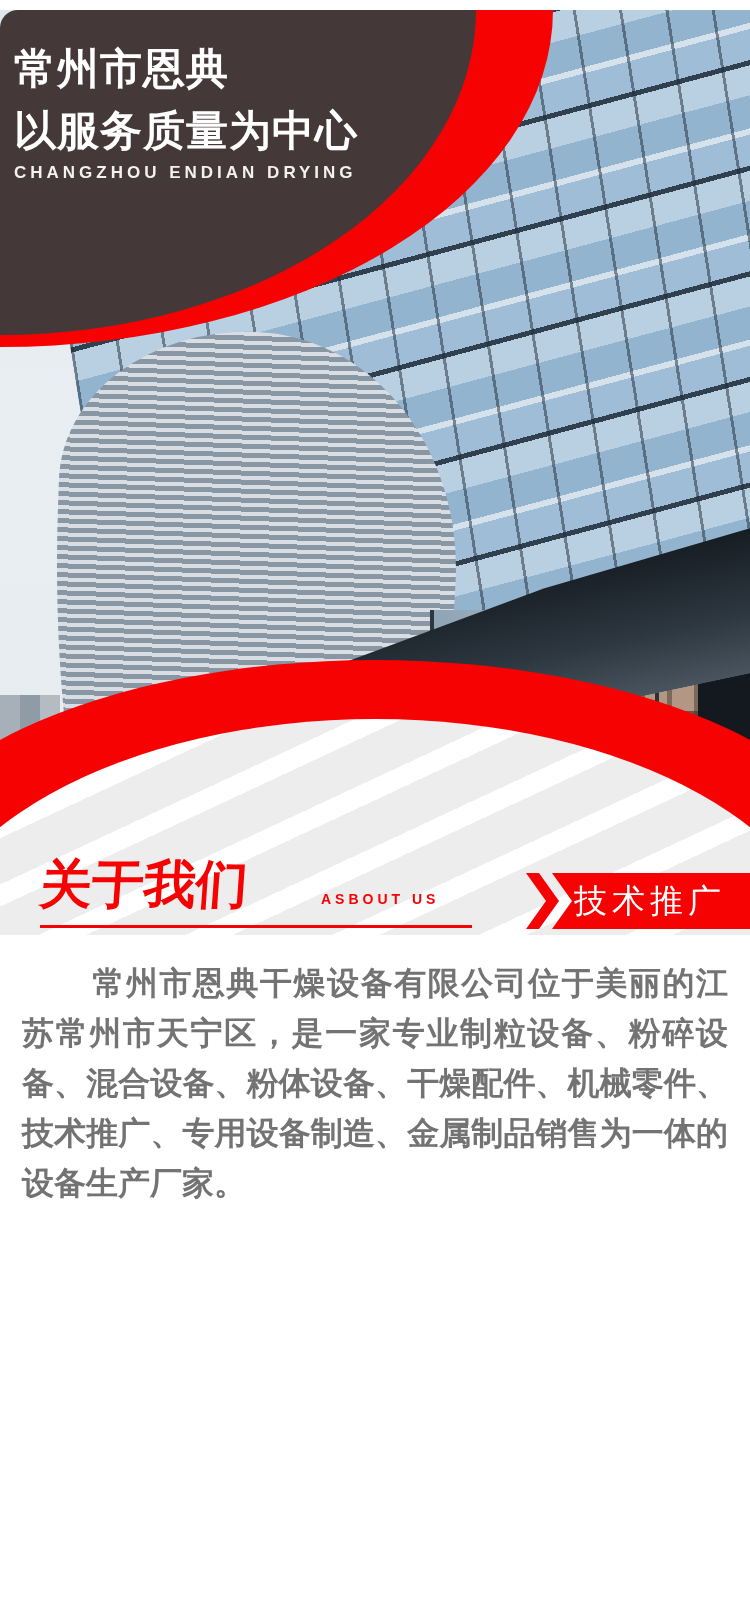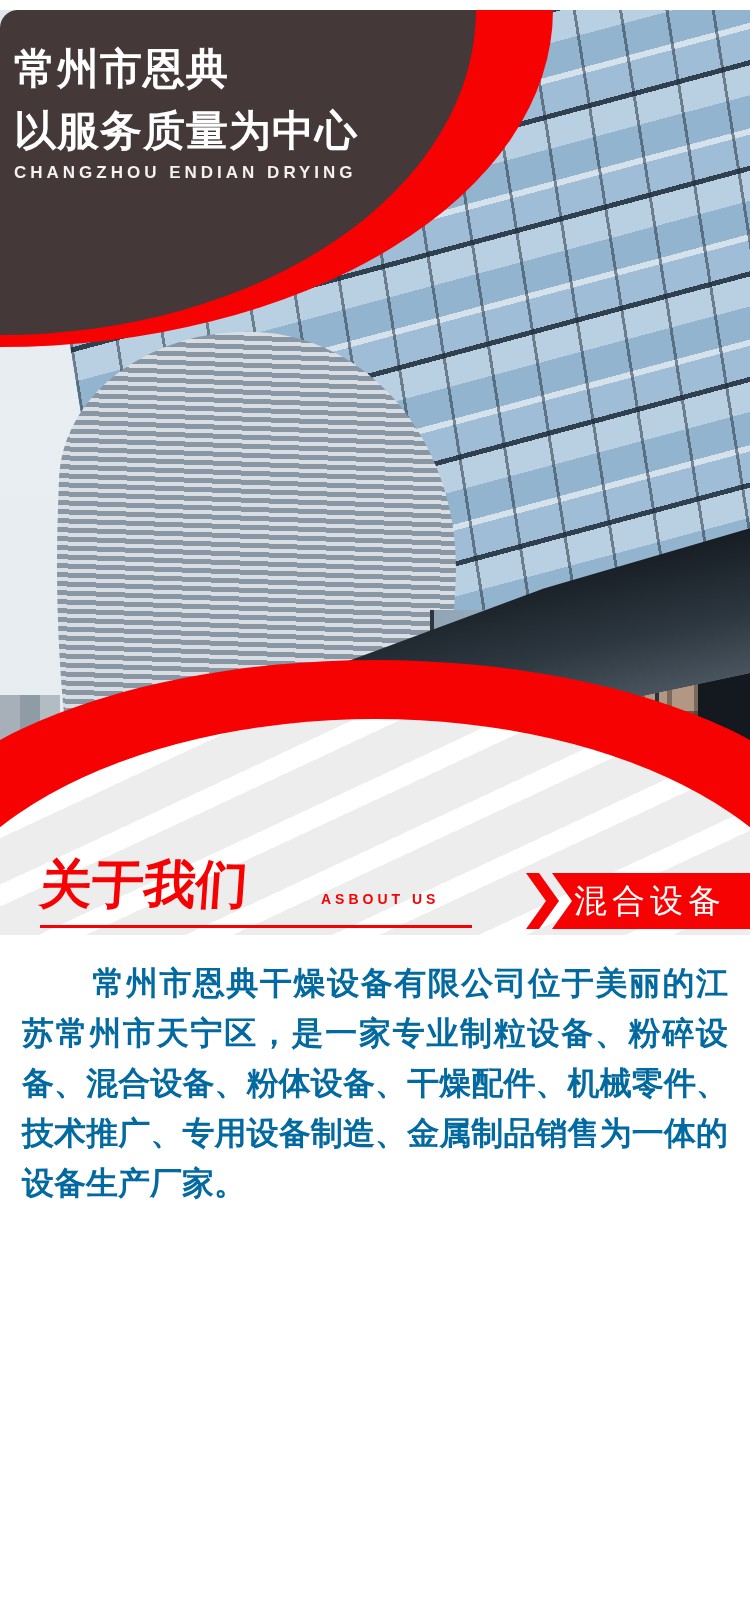--- a/index.html
+++ b/index.html
@@ -72,21 +72,21 @@
   .about-subtitle { position:absolute; left:321px; top:231px; color:var(--red);
     font-size:14px; font-weight:bold; letter-spacing:4px; white-space:nowrap; }
   .about-underline { position:absolute; left:40px; top:265px; width:432px; height:3px;
     background:var(--red); }
   .ribbon { position:absolute; left:526px; top:213px; width:224px; height:56px; }
   .ribbon svg { position:absolute; left:0; top:0; display:block; }
   .ribbon-label { position:absolute; left:48px; top:6px; width:170px; color:#ffffff;
     font-size:33px; font-weight:400; letter-spacing:5px; white-space:nowrap; }
 
   
-  .content { position:absolute; left:22px; right:22px; top:958px; color:#0369a1; }
+  .content { position:absolute; left:22px; right:22px; top:958px; color:#737373; }
   .content p { font-size:32px; line-height:50px; font-weight:600; text-align:justify;
     text-indent:2.2em; font-family:"Liberation Sans", sans-serif; }
 
   :root { --red:#f70202; }
 </style>
 </head>
 <body>
 
 <div class="page">
 
@@ -117,21 +117,21 @@
     <div class="arc-red"></div>
     <div class="arc-dome"></div>
     <div class="about-title">关于我们</div>
     <div class="about-subtitle">ASBOUT US</div>
     <div class="about-underline"></div>
     <div class="ribbon">
       <svg width="224" height="56" viewBox="0 0 224 56">
         <polygon points="0,0 13,0 33,28 13,56 0,56 20,28" fill="#f70202"></polygon>
         <polygon points="26,0 224,0 224,56 26,56 46,28" fill="#f70202"></polygon>
       </svg>
-      <span class="ribbon-label">混合设备</span>
+      <span class="ribbon-label">技术推广</span>
     </div>
   </div>
 
   <div class="content">
     <p>常州市恩典干燥设备有限公司位于美丽的江苏常州市天宁区，是一家专业制粒设备、粉碎设备、混合设备、粉体设备、干燥配件、机械零件、技术推广、专用设备制造、金属制品销售为一体的设备生产厂家。</p>
   </div>
 
 </div>
 
 </body></html>

